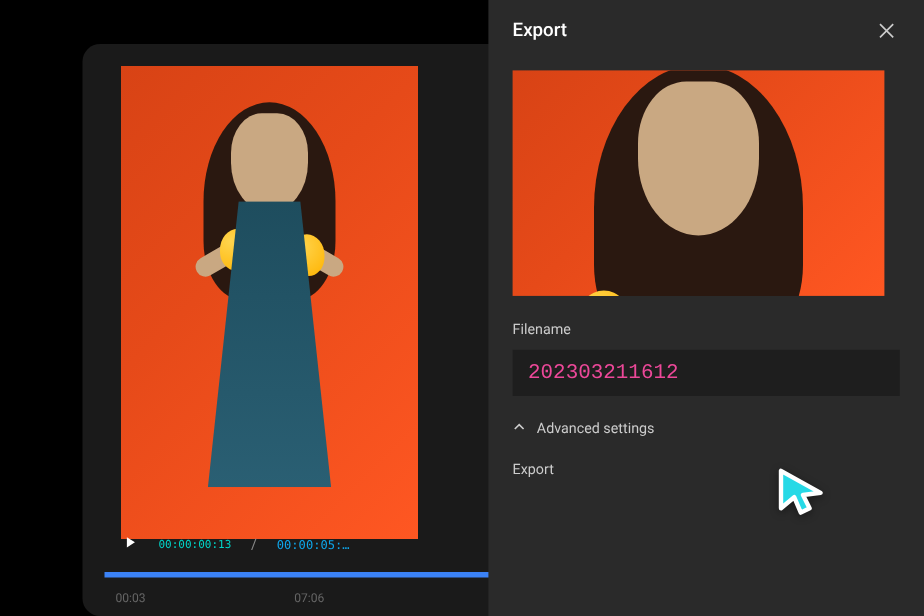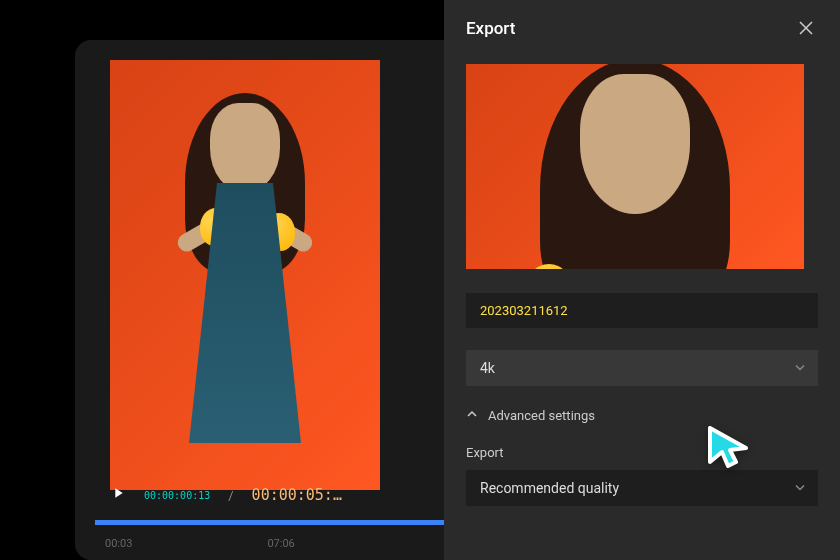--- a/index.html
+++ b/index.html
@@ -131,22 +131,22 @@
     .timecode-current {
       color: #00d4c7;
       font-size: 10px;
       font-family: monospace;
     }
     .timecode-sep {
       color: #888;
       font-size: 13px;
     }
     .timecode-total {
-      color: #fdba74;
-      font-size: 15px;
+      color: #0ea5e9;
+      font-size: 11px;
       font-family: monospace;
     }
     .timeline-ruler {
       position: absolute;
       left: 20px;
       right: 20px;
       bottom: 10px;
       height: 30px;
       border-top: 5px solid #3b82f6;
       display: flex;
@@ -235,24 +235,25 @@
     .form-label {
       color: #ccc;
       font-size: 13px;
       margin-bottom: 10px;
       display: block;
     }
     .text-input {
       width: 100%;
       background: #1e1e1e;
       border: none;
-      color: #fde047;
+      color: #ec4899;
       padding: 10px 14px;
-      font-size: 13px;
+      font-size: 19px;
       margin-bottom: 22px;
+      font-family: Liberation Mono, monospace;
     }
     .select-row {
       position: relative;
       margin-bottom: 22px;
     }
     .select-input {
       width: 100%;
       background: #383838;
       border: none;
       color: #ddd;
@@ -340,49 +341,34 @@
     <div class="export-preview">
       <div class="figure-wide">
         <div class="head-w">
           <div class="hair-w"></div>
         </div>
         <div class="fruit-wl"></div>
 
       </div>
     </div>
 
+    <label class="form-label">Filename</label>
     <input class="text-input" type="text" value="202303211612" style="">
 
-    <div class="select-row">
-      <div class="select-input">4k</div>
-      <span class="select-chevron">
-        <svg width="12" height="12" viewBox="0 0 12 12">
-            <path d="M2 4 L6 8 L10 4" stroke="#888" stroke-width="1.5" fill="none"></path>
-          </svg>
-      </span>
-    </div>
 
     <div class="adv-row">
       <span>
         <svg width="12" height="12" viewBox="0 0 12 12">
             <path d="M2 8 L6 4 L10 8" stroke="#ccc" stroke-width="1.5" fill="none"></path>
           </svg>
       </span>
       <span>Advanced settings</span>
     </div>
 
     <label class="form-label">Export</label>
-    <div class="select-row">
-      <div class="select-input dark">Recommended quality</div>
-      <span class="select-chevron">
-        <svg width="12" height="12" viewBox="0 0 12 12">
-            <path d="M2 4 L6 8 L10 4" stroke="#888" stroke-width="1.5" fill="none"></path>
-          </svg>
-      </span>
-    </div>
   </div>
 </div>
 
 <div class="cursor-pointer">
   <svg width="60" height="60" viewBox="0 0 60 60">
     <path d="M10 8 L10 42 L22 32 L28 46 L36 42 L30 30 L46 28 Z" fill="#26d9e6" stroke="#fff" stroke-width="4" stroke-linejoin="round"></path>
   </svg>
 </div>
 
 </body></html>

